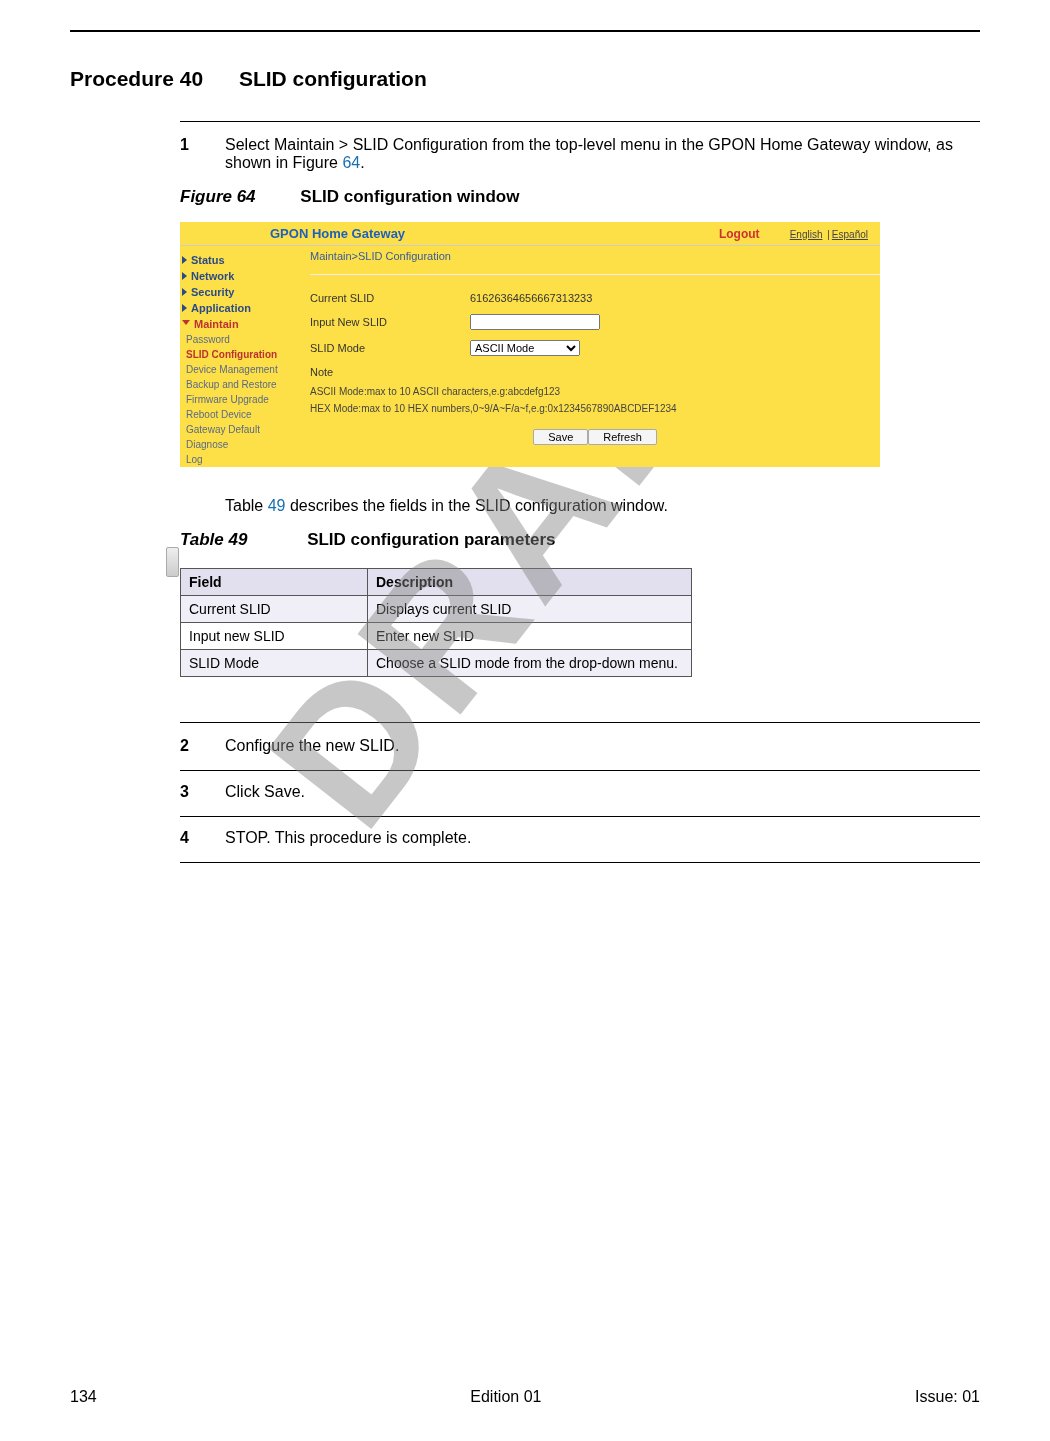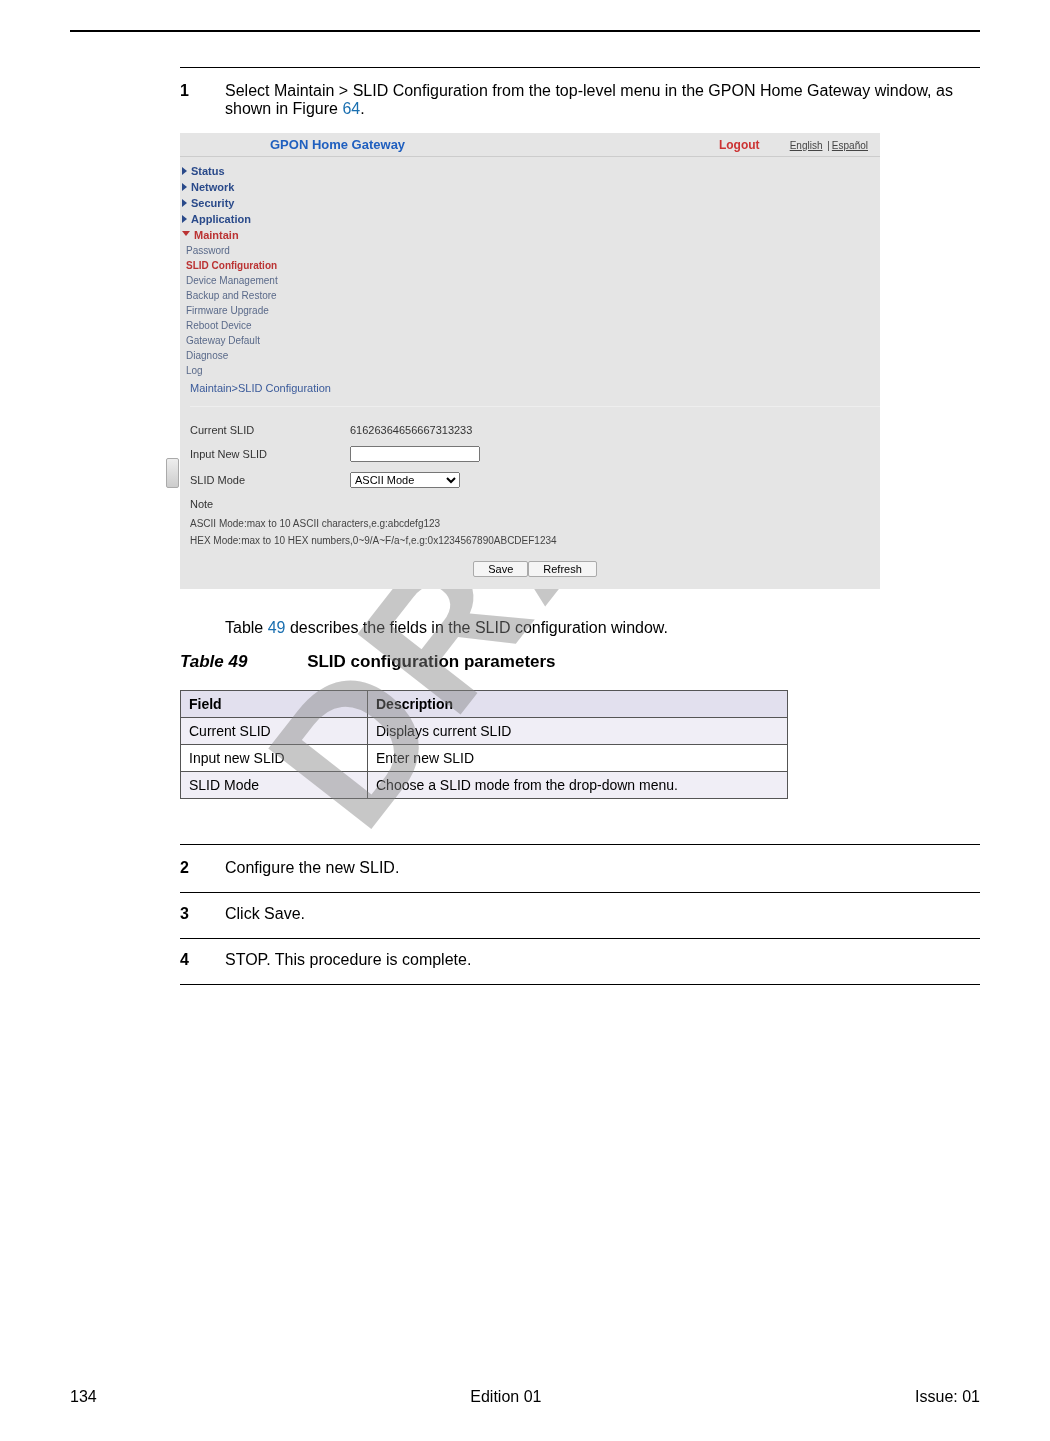--- a/index.html
+++ b/index.html
@@ -66,21 +66,21 @@
     font-size: 16px;
     margin-bottom: 15px;
   }
   .link-num {
     color: #1a6fb0;
   }
 
   
   .screenshot {
     width: 700px;
-    background: #e5e5e5;
+    background: #fde047;
     font-size: 11px;
     margin-bottom: 30px;
     position: relative;
   }
   .gw-header {
     display: flex;
     align-items: center;
     justify-content: space-between;
     padding: 4px 10px 4px 90px;
     border-bottom: 1px solid #ccc;
@@ -98,21 +98,20 @@
   }
   .gw-lang {
     font-size: 10px;
     color: #444;
   }
   .gw-lang u {
     margin: 14px 2px;
   }
   .gw-body {
     display: flex;
-    flex-direction: column;
   }
   .gw-side {
     width: 120px;
     flex-shrink: 0;
     padding-top: 6px;
   }
   .gw-side-item {
     display: flex;
     align-items: center;
     padding: 2px 2px;
@@ -217,21 +216,21 @@
   }
   .table-title .tbl-label {
     display: inline-block;
     margin-right: 55px;
   }
   .table-title .tbl-text {
     font-style: normal;
   }
   table.params {
     border-collapse: collapse;
-    width: 608px;
+    width: 512px;
     font-size: 14px;
     margin-bottom: 45px;
   }
   table.params th, table.params td {
     border: 1px solid #555;
     padding: 5px 8px;
     text-align: left;
   }
   table.params th {
     background: #e2e0ee;
@@ -275,30 +274,38 @@
   }
 </style>
 </head>
 <body>
 
 <div class="page">
   <div class="header-rule"></div>
 
   <div class="watermark">DRAFT</div>
 
+  <div class="section-title">
+    <span class="num">Procedure 40</span>
+    <span>SLID configuration</span>
+  </div>
 
   <div class="indent-block">
     <div class="step-rule"></div>
     <div class="step-row">
       <div class="stepnum">1</div>
       <div>
         <span>Select Maintain &gt; SLID Configuration from the top-level menu in the GPON Home Gateway window, as shown in Figure </span><span class="link-num">64</span><span>.</span>
       </div>
     </div>
 
+    <div class="figure-title">
+      <span class="fig-label">Figure 64</span>
+      <span class="fig-text">SLID configuration window</span>
+    </div>
 
     <div class="screenshot">
       <div class="gw-header">
         <span class="gw-title">GPON Home Gateway</span>
         <span>
           <span class="gw-logout">Logout</span>
           <span class="gw-lang">
             <u>English</u> |<u>Español</u>
           </span>
         </span>

